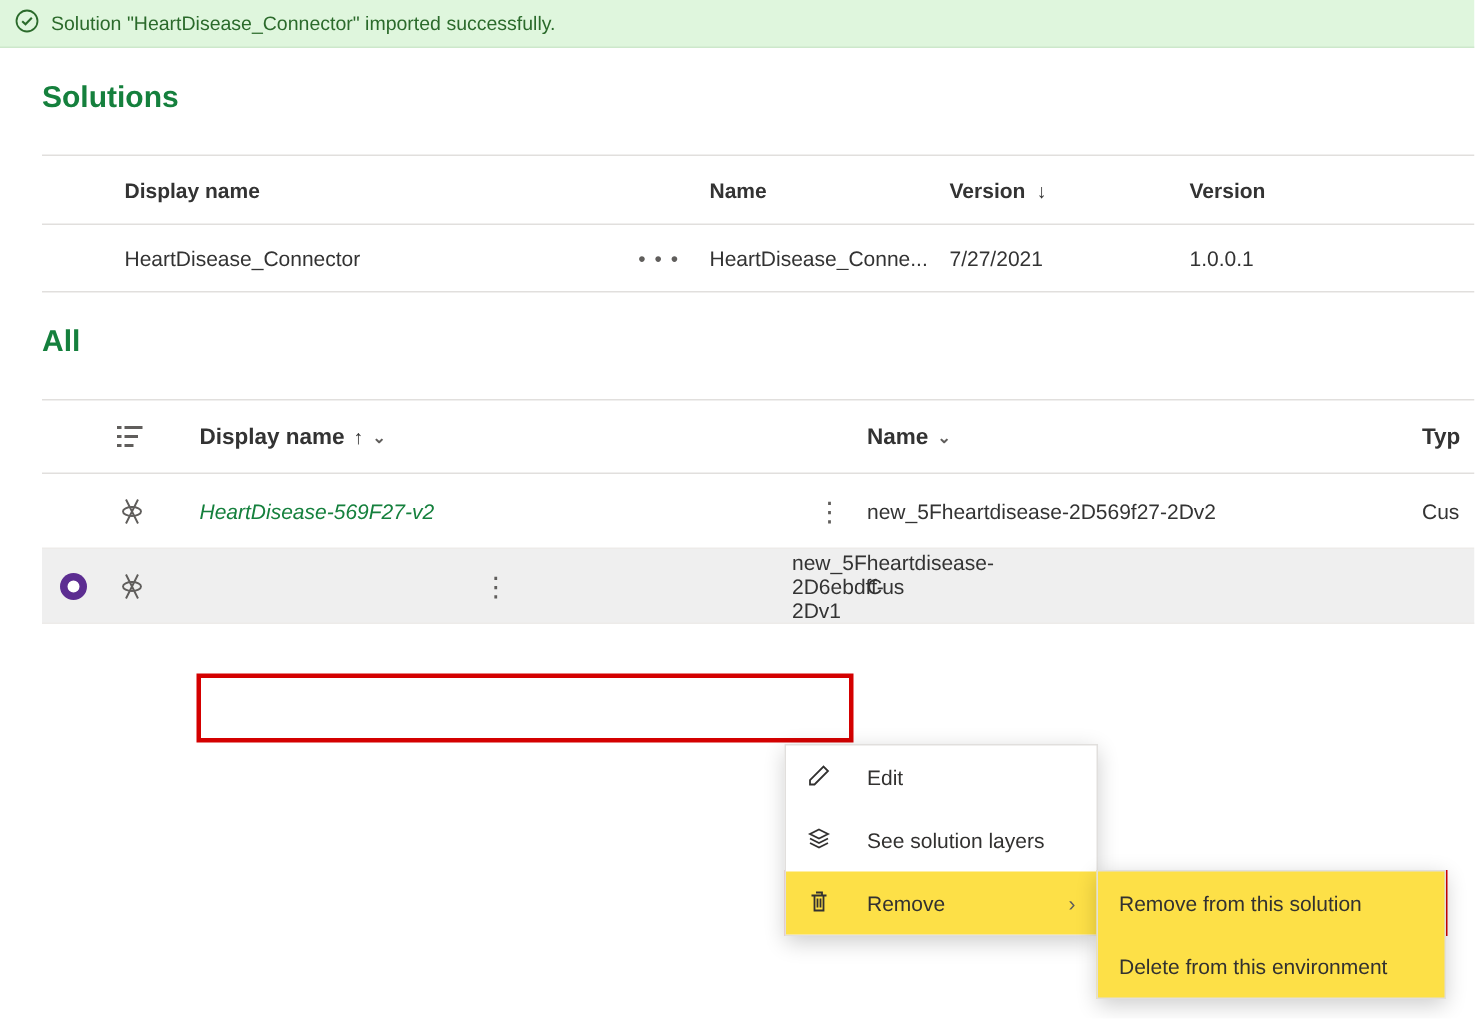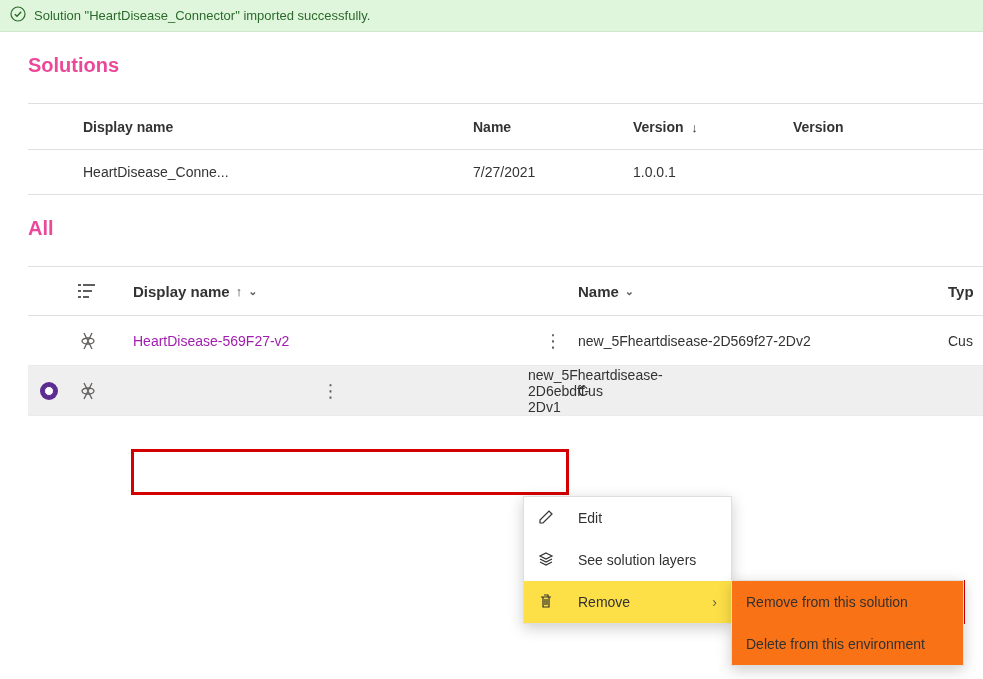--- a/index.html
+++ b/index.html
@@ -19,21 +19,21 @@
     display: flex;
     align-items: center;
     padding: 6px 10px;
     font-size: 13px;
     color: #2b6a2b;
   }
   .banner svg { margin-right: 8px; flex-shrink: 0; }
   h1.section {
     font-size: 20px;
     font-weight: 600;
-    color: #ec4899;
+    color: #15803d;
     margin: 22px 0 26px 28px;
   }
   .solutions-table {
     border-top: 1px solid #e1dfdd;
     border-bottom: 1px solid #e1dfdd;
     margin-left: 28px;
   }
   .sol-head, .sol-row {
     display: grid;
     grid-template-columns: 390px 160px 160px 210px 30px;
@@ -59,21 +59,21 @@
     font-weight: 600;
     font-size: 15px;
   }
   .all-row { border-bottom: 1px solid #edebe9; }
   .all-row.selected { background: #efefef; }
   .head-sort { display:flex; align-items:center; gap:6px; }
   .chev { font-size: 11px; color:#605e5c; }
   .arrow-up { font-size: 13px; }
   .vdots { color:#605e5c; font-size:18px; cursor:pointer; text-align:center; }
   .icon-connector svg { display:block; }
-  .all-cell-name { color:#a21caf; }
+  .all-cell-name { color:#15803d;font-style:italic; }
   .radio-sel {
     width:18px; height:18px; border-radius:50%;
     background:#5c2d91; display:flex; align-items:center; justify-content:center;
     margin-left: 12px;
   }
   .radio-sel::after { content:""; width:8px; height:8px; background:#fff; border-radius:50%; border:1px solid #5c2d91; }
   .highlight-row-box {
     position:absolute;
     border: 3px solid #d40000;
     pointer-events:none;
@@ -96,21 +96,21 @@
     cursor:pointer;
     gap:24px;
   }
   .menu-item:hover, .menu-item.hover { background:#fde047; }
   .menu-item .chev-right { margin-left:auto; font-size:14px; color:#605e5c; }
   .submenu {
     position: absolute;
     top: 580px;
     left: 731px;
     width: 233px;
-    background:#f97316;
+    background:#fde047;
     box-shadow: 0 4px 14px rgba(0,0,0,0.2);
     border:1px solid #e1dfdd;
   }
   .sort-icon svg { display:block; }
   .truncate { white-space:nowrap; overflow:hidden; text-overflow:ellipsis; }
 </style>
 </head>
 <body>
 
 <div class="banner">
@@ -129,20 +129,24 @@
   <div class="sol-head">
     <div>Display name</div>
     <div>Name</div>
     <div>
       <span>Version</span><span class="arrow-down"> ↓</span>
     </div>
     <div>Version</div>
 
   </div>
   <div class="sol-row">
+    <div class="sol-disp-cell">
+      <span>HeartDisease_Connector</span>
+      <span class="ellipsis">• • •</span>
+    </div>
     <div class="truncate">HeartDisease_Conne...</div>
     <div>7/27/2021</div>
     <div>1.0.0.1</div>
     <div></div>
   </div>
 </div>
 
 <h1 class="section" style="">All</h1>
 
 <div class="all-table">

